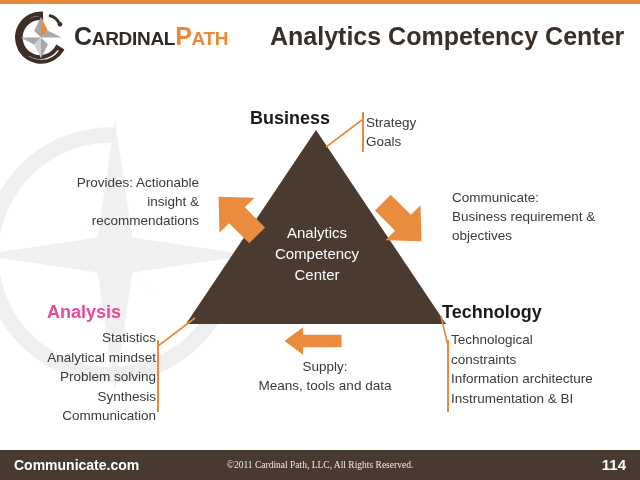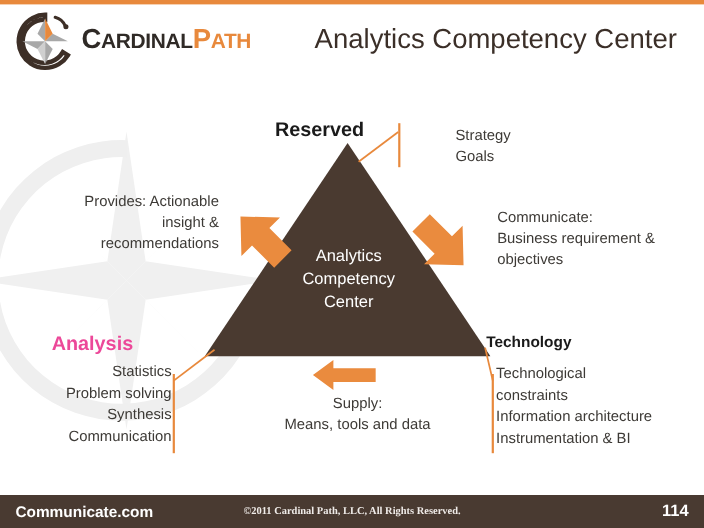--- a/index.html
+++ b/index.html
@@ -40,23 +40,22 @@
     font-size:25px;font-weight:bold;letter-spacing:-0.3px;
     white-space:nowrap;
   }
   #logo-text .cardinal{color:#2f2a26;}
   #logo-text .path{color:#e8893c;}
   .sc{font-size:25px;}
   .sc-small{font-size:19px;}
 
   #page-title{
     position:absolute;left:270px;top:22px;
-    font-size:25px;font-weight:normal;color:#3b2f28;
-    white-space:nowrap;
-    margin-left:16px;
+    font-size:25px;font-weight:bold;color:#3b2f28;
+    white-space:nowrap;
   }
 
   
   #triangle{
     position:absolute;left:186px;top:130px;
     width:260px;height:194px;
   }
   #triangle-label{
     position:absolute;left:246px;top:222px;
     width:142px;text-align:center;
@@ -69,30 +68,30 @@
     font-size:18px;font-weight:bold;color:#1a1a1a;
     white-space:nowrap;
   }
   #label-analysis{
     position:absolute;left:47px;top:302px;
     font-size:18px;font-weight:bold;color:#ec4899;
     white-space:nowrap;
   }
   #label-technology{
     position:absolute;left:442px;top:302px;
-    font-size:14px;font-weight:bold;color:#1a1a1a;
+    font-size:18px;font-weight:bold;color:#1a1a1a;
     white-space:nowrap;
   }
 
   
   .callout{
     position:absolute;
     font-size:13.5px;line-height:19px;color:#3d3a36;
   }
-  #callout-strategy{left:366px;top:113px;text-align:left;margin-left:48px;}
+  #callout-strategy{left:366px;top:113px;text-align:left;}
   #callout-provides{left:47px;top:173px;width:152px;text-align:right;}
   #callout-communicate{left:452px;top:188px;width:180px;text-align:left;}
   #callout-supply{left:230px;top:357px;width:190px;text-align:center;}
   #list-analysis{left:10px;top:328px;width:146px;text-align:right;line-height:19.5px;}
   #list-technology{left:451px;top:330px;width:186px;text-align:left;line-height:19.5px;}
 
   .callout div{white-space:nowrap;}
   #callout-communicate div,#list-technology div{white-space:normal;}
 
   
@@ -115,21 +114,20 @@
   #footer-site{
     position:absolute;left:14px;top:457px;
     color:#ffffff;font-size:14px;font-weight:bold;
     white-space:nowrap;
   }
   #footer-copy{
     position:absolute;left:0;top:460px;width:640px;text-align:center;
     color:#f0ece9;font-size:9.5px;
     font-family:"Liberation Serif",serif;
     white-space:nowrap;
-    font-weight:bold;
   }
   #footer-page{
     position:absolute;right:14px;top:456px;
     color:#ffffff;font-size:15px;font-weight:bold;
   }
 </style>
 </head>
 <body>
 
 <div id="slide">
@@ -200,21 +198,21 @@
   <svg class="arrow" style="left:372px;top:190px;width:62px;height:62px;" viewBox="0 0 100 100">
     <g transform="rotate(135 50 50)">
       <polygon points="52,6 92,48 70,48 70,94 34,94 34,48 12,48" fill="#ea8b3e"></polygon>
     </g>
   </svg>
 
   <svg class="arrow" style="left:282px;top:326px;width:62px;height:30px;" viewBox="0 0 100 48">
     <polygon points="4,24 34,2 34,14 96,14 96,34 34,34 34,46" fill="#ea8b3e"></polygon>
   </svg>
 
-  <div id="label-business">Reserved</div>
+  <div id="label-business">Business</div>
   <div id="label-analysis">Analysis</div>
   <div id="label-technology">Technology</div>
 
   <div class="callout" id="callout-strategy">
     <div>Strategy</div>
     <div>Goals</div>
   </div>
 
   <div class="callout" id="callout-provides">
     <div>Provides: Actionable</div>
@@ -228,20 +226,21 @@
     <div>objectives</div>
   </div>
 
   <div class="callout" id="callout-supply">
     <div>Supply:</div>
     <div>Means, tools and data</div>
   </div>
 
   <div class="callout" id="list-analysis">
     <div>Statistics</div>
+    <div>Analytical mindset</div>
     <div>Problem solving</div>
     <div>Synthesis</div>
     <div>Communication</div>
   </div>
 
   <div class="callout" id="list-technology">
     <div>Technological</div>
     <div>constraints</div>
     <div>Information architecture</div>
     <div>Instrumentation &amp; BI</div>

